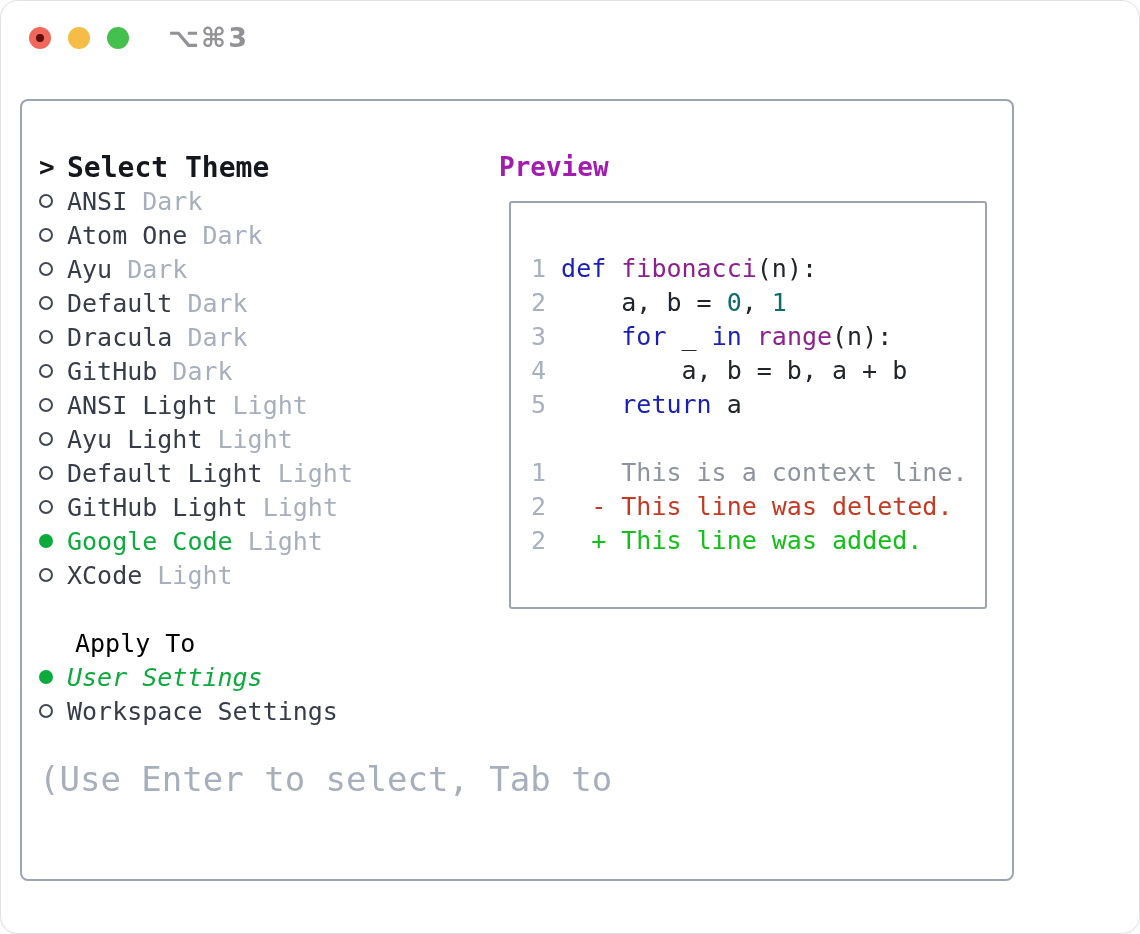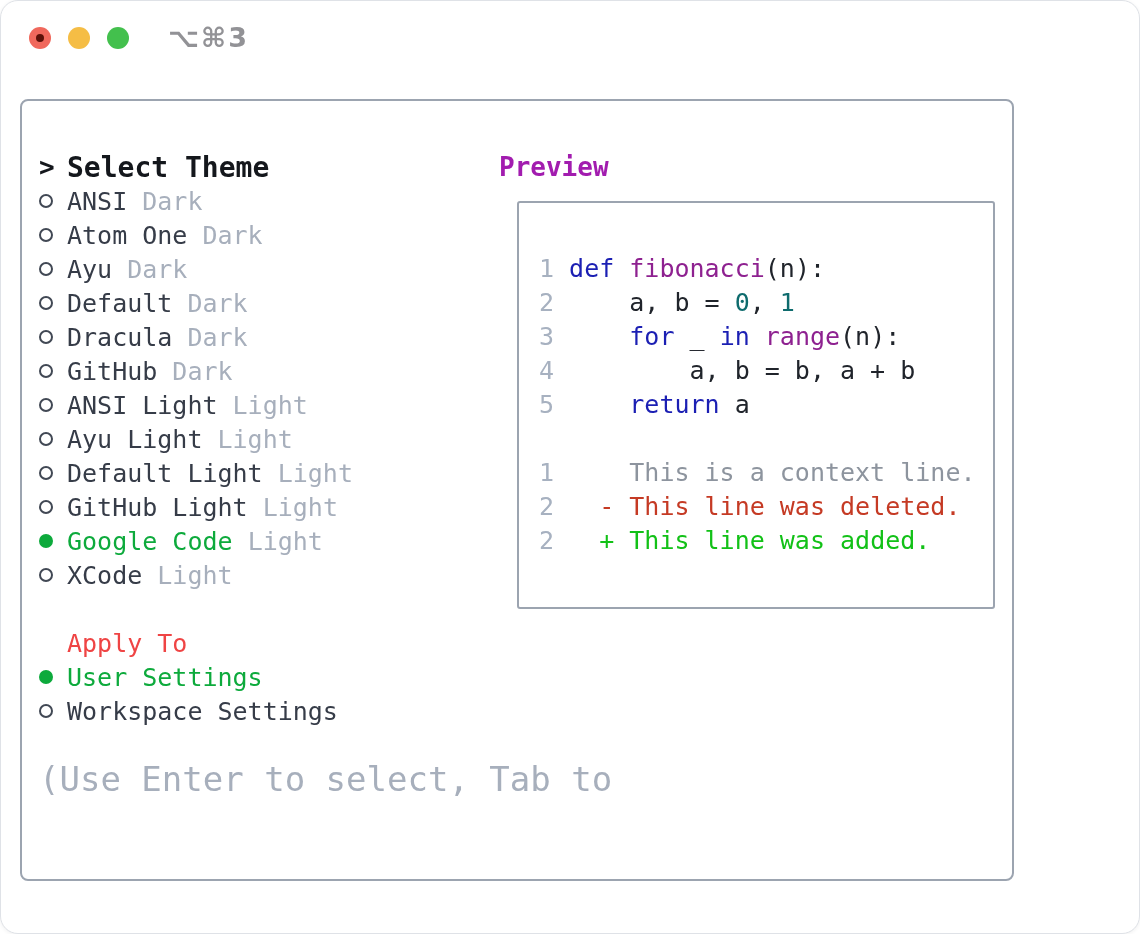--- a/index.html
+++ b/index.html
@@ -36,37 +36,36 @@
   .theme-list{position:absolute;left:38px;top:149px;}
   .apply-block{position:absolute;left:38px;top:625px;}
   .row{display:flex;align-items:center;height:34px;font-size:25px;color:var(--item-text,#363c48);white-space:pre;}
   .marker{width:28px;display:flex;align-items:center;flex:0 0 28px;}
   .cursor{color:#14171c;font-weight:700;font-size:26px;}
   .header-text{color:#14171c;font-weight:700;font-size:28px;}
   .ring{width:10px;height:10px;border:2.5px solid #414854;border-radius:50%;box-sizing:content-box;}
   .ring.selected{background:var(--accent-green,#0daa3c);border-color:var(--accent-green,#0daa3c);}
   .t-name.selected{color:var(--accent-green,#0daa3c);text-align:center;}
   .t-variant{color:var(--muted-text,#a7afbc);margin-left:1ch;}
-  .apply-title{color:#ef4444;}
-  .opt-label.selected{color:var(--accent-green,#0daa3c);}
+  .apply-title{color:#000000;margin-left:8px;}
+  .opt-label.selected{color:var(--accent-green,#0daa3c);font-style:italic;}
   .hint{
     position:absolute;left:38px;top:761px;
     font-size:34px;line-height:34px;color:var(--muted-text,#a7afbc);
   }
   
   .preview-title{
     position:absolute;left:498px;top:149px;height:34px;line-height:34px;
     font-weight:700;font-size:26px;color:#a21caf;
   }
   .preview-box{
     position:absolute;left:508px;top:200px;width:478px;height:408px;
     border:2px solid var(--border,#9ca4b0);border-radius:3px;
     box-sizing:border-box;padding:49px 0 0 20px;overflow:hidden;
     background:#ffffff;
-    margin-left:8px;
   }
   .code-line{height:34px;line-height:34px;font-size:25px;white-space:pre;}
   .tok-ln{display:inline-block;width:2ch;color:var(--line-number,#a7b1c0);}
   .tok-pln{color:var(--code-plain,#20242b);}
   .tok-kwd{color:var(--code-keyword,#1b1fb3);}
   .tok-typ{color:var(--code-function,#8e2190);}
   .tok-lit{color:var(--code-literal,#0e6b6d);}
   .tok-ctx{color:var(--diff-context,#8d949e);}
   .tok-del{color:var(--diff-deleted,#c53a24);}
   .tok-add{color:var(--diff-added,#12c117);}

